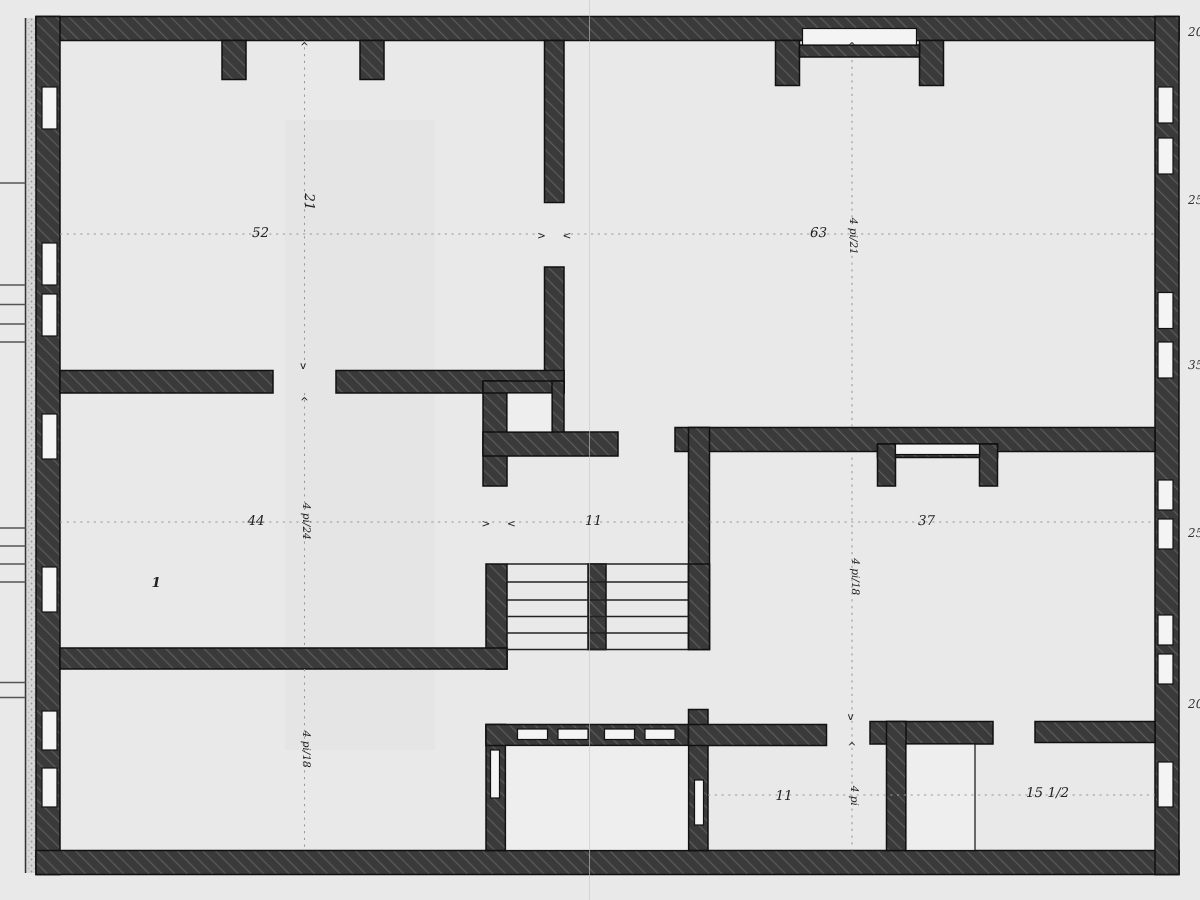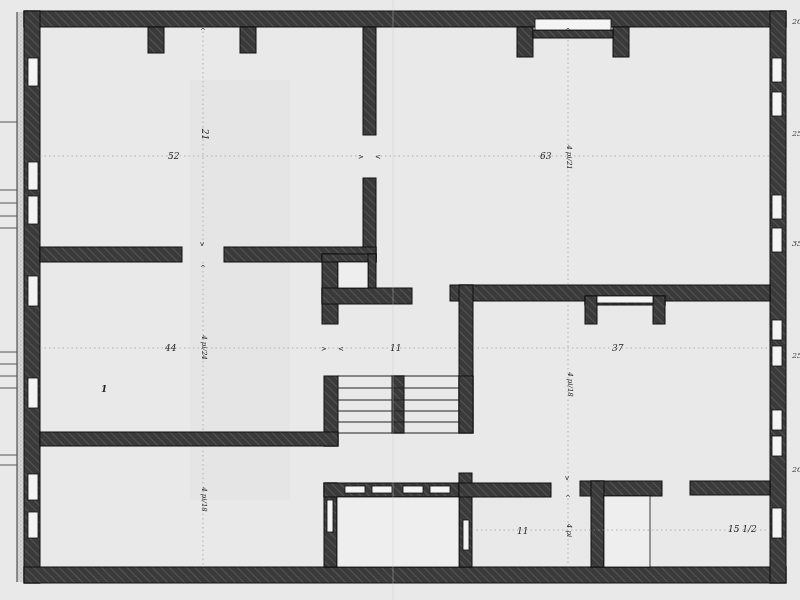--- a/index.html
+++ b/index.html
@@ -202,21 +202,21 @@
 <span class="label" style="left:540px; top:152px;">63</span>
 <span class="label vert" style="left:556px; top:154px; font-size:7px;">4 pi/21</span>
 <span class="label" style="left:165px; top:344px;">44</span>
 <span class="label vert" style="left:191px; top:344px; font-size:7px;">4 pi/24</span>
 <span class="label" style="left:390px; top:344px;">11</span>
 <span class="label" style="left:612px; top:344px;">37</span>
 <span class="label vert" style="left:557px; top:381px; font-size:7px;">4 pi/18</span>
 <span class="label vert" style="left:191px; top:496px; font-size:7px;">4 pi/18</span>
 <span class="label" style="left:517px; top:527px;">11</span>
 <span class="label vert" style="left:562px; top:527px; font-size:7px;">4 pi</span>
-<span class="label" style="left:684px; top:525px;margin-left:44px;">15 1/2</span>
+<span class="label" style="left:684px; top:525px;">15 1/2</span>
 
 <span class="edge-label" style="left:792px; top:18px;">20</span>
 <span class="edge-label" style="left:792px; top:130px;">25</span>
 <span class="edge-label" style="left:792px; top:240px;">35</span>
 <span class="edge-label" style="left:792px; top:352px;">25</span>
 <span class="edge-label" style="left:792px; top:466px;">20</span>
 
 <span class="label" style="left:101px; top:385px; font-weight:bold;">1</span>
 
 </body></html>

